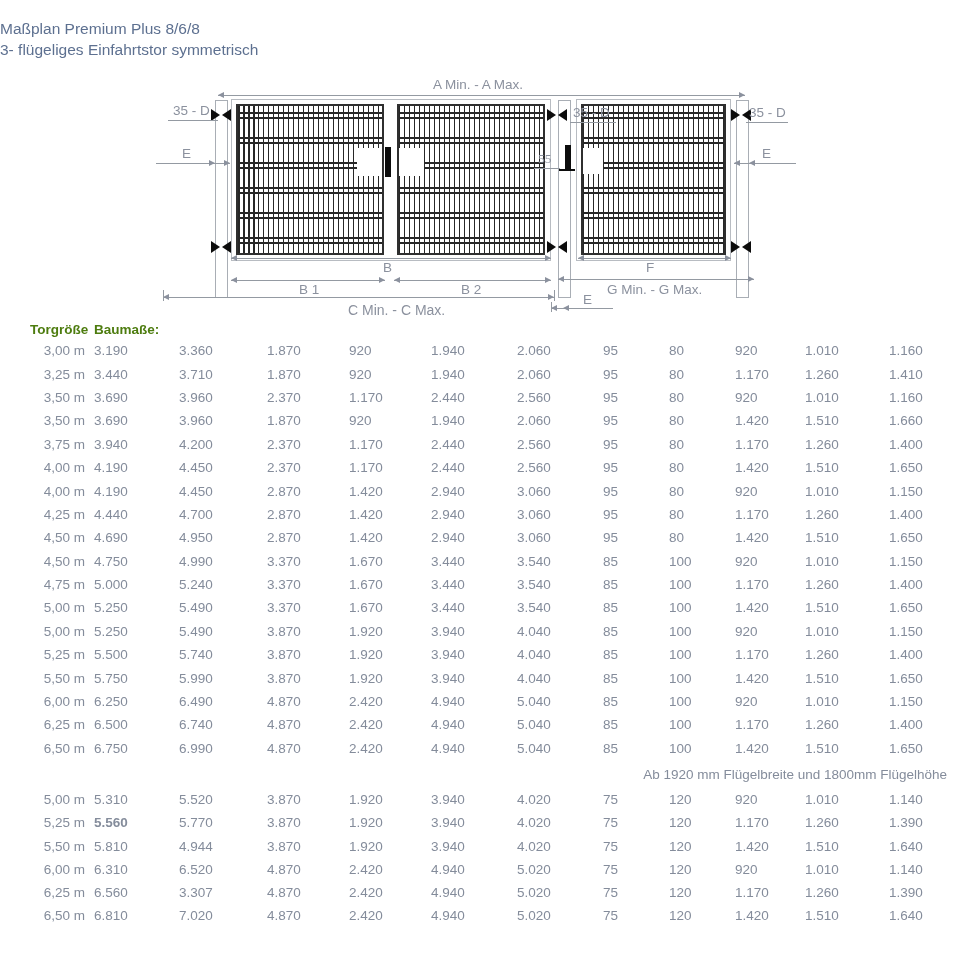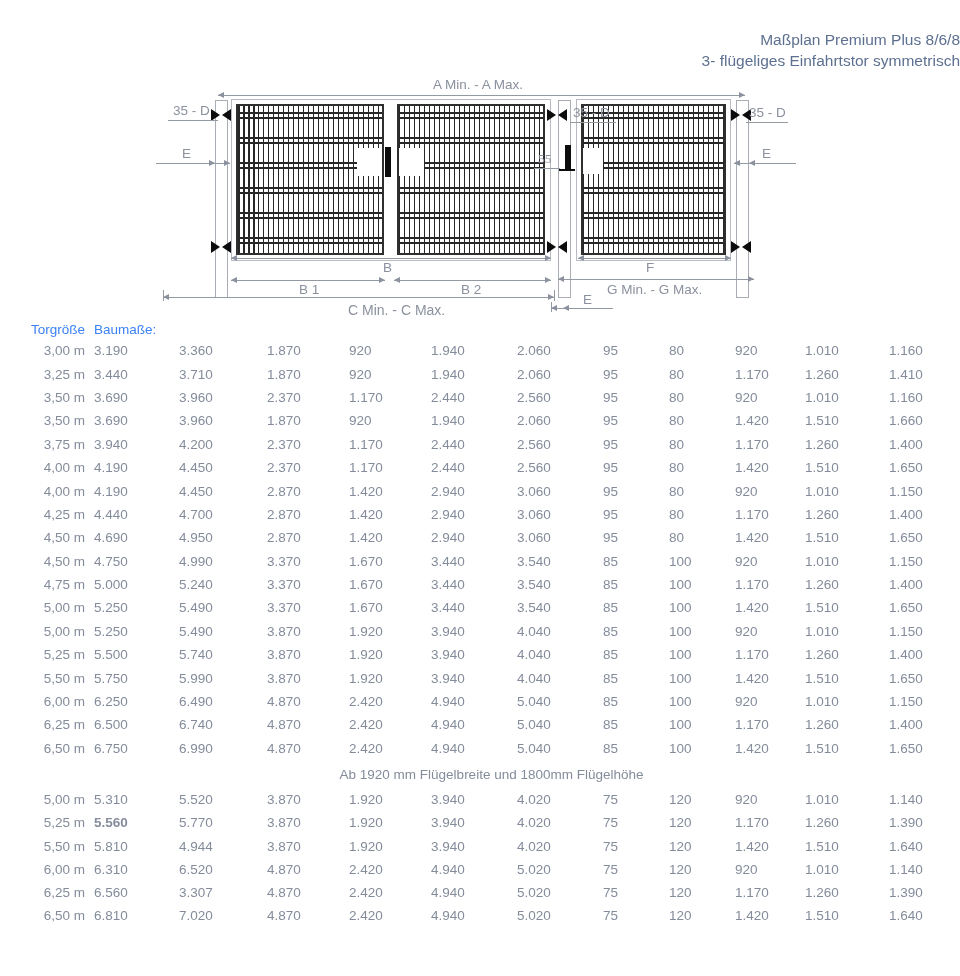--- a/index.html
+++ b/index.html
@@ -1,22 +1,22 @@
 <!DOCTYPE html>
 <html><head>
 <meta charset="utf-8">
 <style>
   * { margin:0; padding:0; box-sizing:border-box; }
   html,body { width:960px; height:976px; background:#ffffff; overflow:hidden;
               font-family:"Liberation Sans", sans-serif; }
   .page { position:relative; width:960px; height:976px; background:#fff; }
 
   
-  .title-block { position:absolute; top:18px; left:0; width:960px; text-align:right;
-                 color:#5d7090; font-size:15.5px; line-height:21px;margin-top:11px; }
+  .title-block { position:absolute; top:18px; left:0; width:960px; text-align:left;
+                 color:#5d7090; font-size:15.5px; line-height:21px; }
 
   
   .post  { position:absolute; width:13px; border:1px solid #a9aeb5; background:#fff; }
   .frame { position:absolute; border:1px solid #b8bcc2; background:#fff; }
   .mesh  { position:absolute; border:2px solid #2f2f2f;
            background-image:
              repeating-linear-gradient(180deg, rgba(0,0,0,0) 0 6px, #272727 6px 8px,
                rgba(0,0,0,0) 8px 11px, #272727 11px 13px, rgba(0,0,0,0) 13px 25px),
              repeating-linear-gradient(90deg, #272727 0 1.5px, rgba(0,0,0,0) 1.5px 5px); }
   .notch { position:absolute; background:#fff; }
@@ -33,25 +33,25 @@
   .dlabel{ position:absolute; font-size:13.5px; color:#8b919e; white-space:nowrap; }
   .ar { position:absolute; width:0; height:0;
         border-top:3px solid transparent; border-bottom:3px solid transparent; }
   .ar.l { border-right:6px solid #8b919e; }
   .ar.r { border-left:6px solid #8b919e; }
 
   
   table { position:absolute; top:320px; left:30px; width:920px;
           border-collapse:collapse; table-layout:fixed;
           font-size:13.5px; color:#848c9b; }
-  th { font-weight:normal; text-align:left; padding:0 0 0 6px; height:19px;
-       color:#3b82f6; vertical-align:middle; }
+  th { font-weight:bold; text-align:left; padding:0 0 0 6px; height:19px;
+       color:#4d7c0f; vertical-align:middle; }
   td { padding:0 0 0 6px; height:23.4px; vertical-align:middle; }
   th:first-child, td:first-child { text-align:right; padding:0 3px 0 0; }
-  tr.note-row td { height:28px; text-align:center; padding-left:6px;margin-left:48px; }
+  tr.note-row td { height:28px; text-align:right; padding-left:6px;margin-left:48px; }
 </style>
 </head>
 <body>
 
 <div class="page">
 
   <div class="title-block">
     <div>Maßplan Premium Plus 8/6/8</div>
     <div>3- flügeliges Einfahrtstor symmetrisch</div>
   </div>

